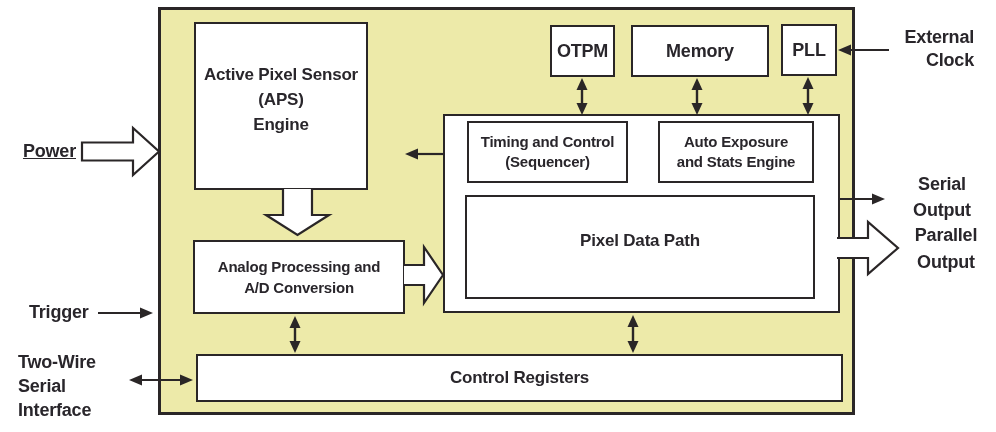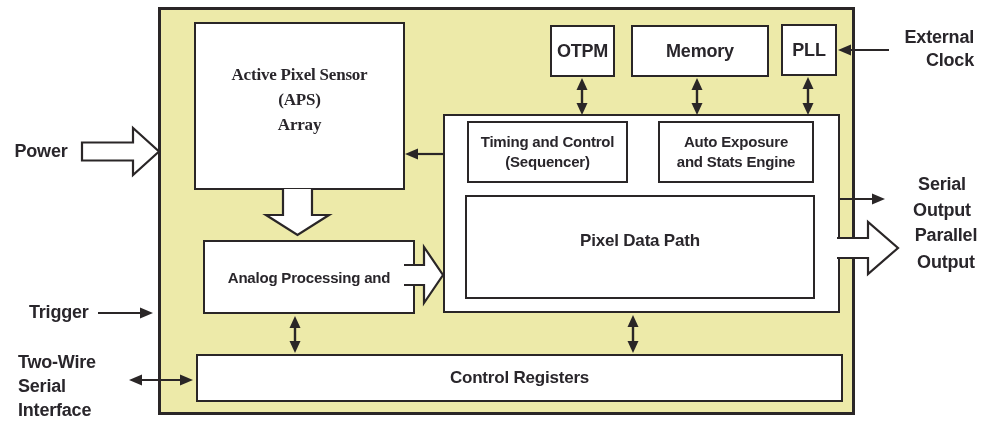--- a/index.html
+++ b/index.html
@@ -20,58 +20,58 @@
     box-sizing:border-box;z-index:1;
   }
   .box{
     position:absolute;background:var(--box-fill);
     border:2px solid var(--line);box-sizing:border-box;
     display:flex;flex-direction:column;align-items:center;justify-content:center;
     text-align:left;font-weight:bold;color:var(--text);z-index:2;
     letter-spacing:-0.2px;
   }
   .box span{display:block;}
-  .b-aps{left:194px;top:22px;width:211px;height:168px;font-size:17px;line-height:25px;padding-bottom:14px;font-family:Liberation Serif, serif;}
+  .b-aps{left:194px;top:22px;width:174px;height:168px;font-size:17px;line-height:25px;padding-bottom:14px;}
   .b-otpm{left:550px;top:25px;width:65px;height:52px;font-size:18px;}
   .b-memory{left:631px;top:25px;width:138px;height:52px;font-size:18px;}
   .b-pll{left:781px;top:24px;width:56px;height:52px;font-size:18px;}
   .b-digital{left:443px;top:114px;width:397px;height:199px;background:var(--box-fill);border:2px solid var(--line);}
   .b-timing{left:467px;top:121px;width:161px;height:62px;font-size:15px;line-height:20px;}
   .b-auto{left:658px;top:121px;width:156px;height:62px;font-size:15px;line-height:20px;}
   .b-pixel{left:465px;top:195px;width:350px;height:104px;font-size:17px;line-height:26px;padding-bottom:12px;}
-  .b-analog{left:203px;top:240px;width:212px;height:74px;font-size:15px;line-height:21px;}
+  .b-analog{left:193px;top:240px;width:212px;height:74px;font-size:15px;line-height:21px;}
   .b-ctrl{left:196px;top:354px;width:647px;height:48px;font-size:17px;}
   .overlay{position:absolute;left:0;top:0;width:996px;height:432px;z-index:3;pointer-events:none;}
   .aline{stroke:var(--line);stroke-width:2.2;fill:none;}
   .aline2{stroke:var(--line);stroke-width:2.4;fill:none;}
   .ahead{fill:var(--line);stroke:none;}
   .bigarrow{fill:var(--box-fill);stroke:var(--line);stroke-width:2.2;stroke-linejoin:miter;}
   .iolabel{
     position:absolute;z-index:4;font-weight:bold;font-size:18px;line-height:23px;
     color:var(--text);letter-spacing:-0.2px;
   }
   .iolabel span{display:block;}
-  .l-power{left:6px;top:140px;width:70px;text-align:center;}
+  .l-power{left:6px;top:140px;width:70px;text-align:right;text-decoration:underline;}
   .l-trigger{left:29px;top:301px;width:80px;text-align:left;}
   .l-twowire{left:18px;top:350px;width:126px;text-align:left;line-height:24px;}
   .l-extclock{left:870px;top:26px;width:104px;text-align:right;}
   .l-serialout{left:892px;top:171px;width:100px;text-align:center;line-height:26px;}
   .l-parallelout{left:894px;top:222px;width:104px;text-align:center;line-height:27px;}
 </style>
 </head>
 <body>
 
 <div class="stage">
 
   <div class="chip"></div>
 
   <div class="box b-aps">
     <span>Active Pixel Sensor</span>
     <span>(APS)</span>
-    <span>Array</span>
+    <span>Engine</span>
   </div>
 
   <div class="box b-otpm">
     <span>OTPM</span>
   </div>
 
   <div class="box b-pll">
     <span>PLL</span>
   </div>
 
@@ -90,20 +90,21 @@
     <span>Timing and Control</span>
     <span>(Sequencer)</span>
   </div>
 
   <div class="box b-pixel">
     <span>Pixel Data Path</span>
   </div>
 
   <div class="box b-analog">
     <span>Analog Processing and</span>
+    <span>A/D Conversion</span>
   </div>
 
   <div class="box b-ctrl">
     <span>Control Registers</span>
   </div>
 
   <svg class="overlay" viewBox="0 0 996 432">
 
     <g>
       <polygon class="bigarrow" points="82,142.5 133,142.5 133,128 159,151.5 133,175 133,160.5 82,160.5"></polygon>

